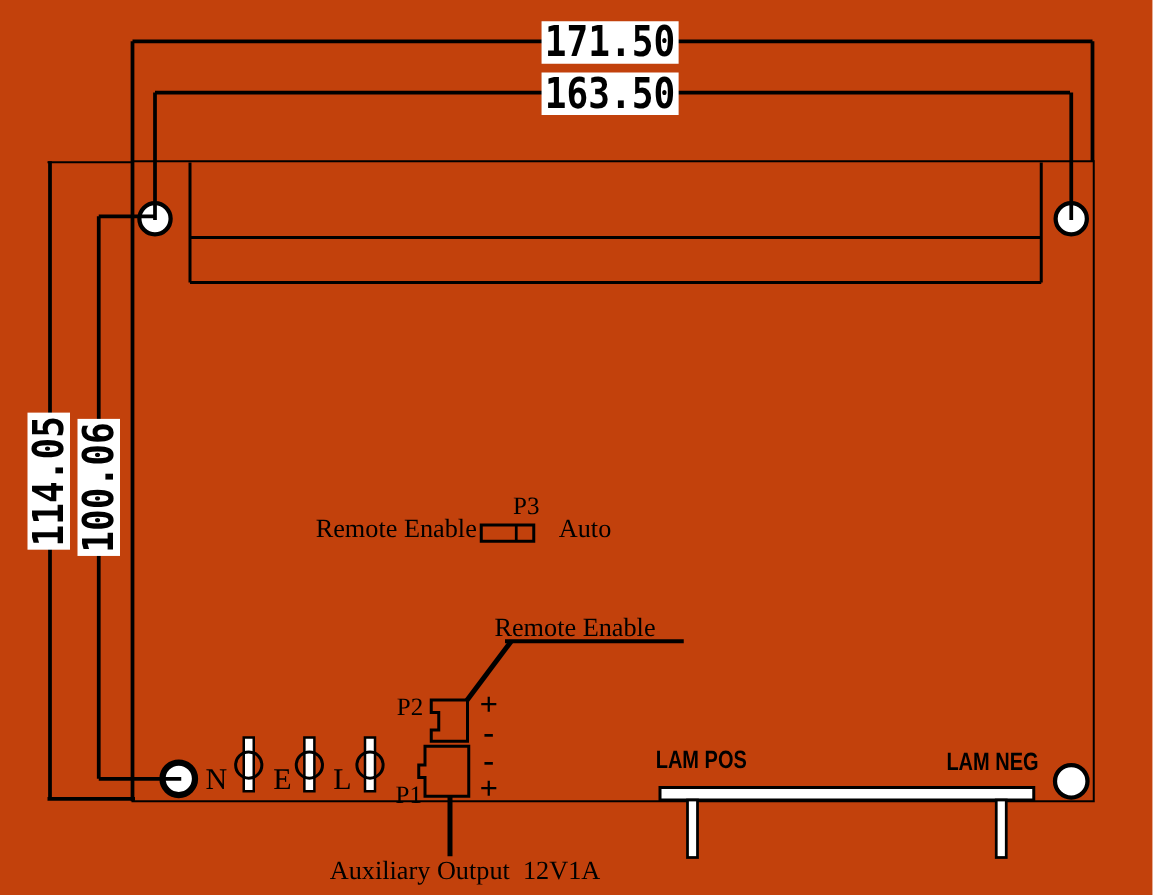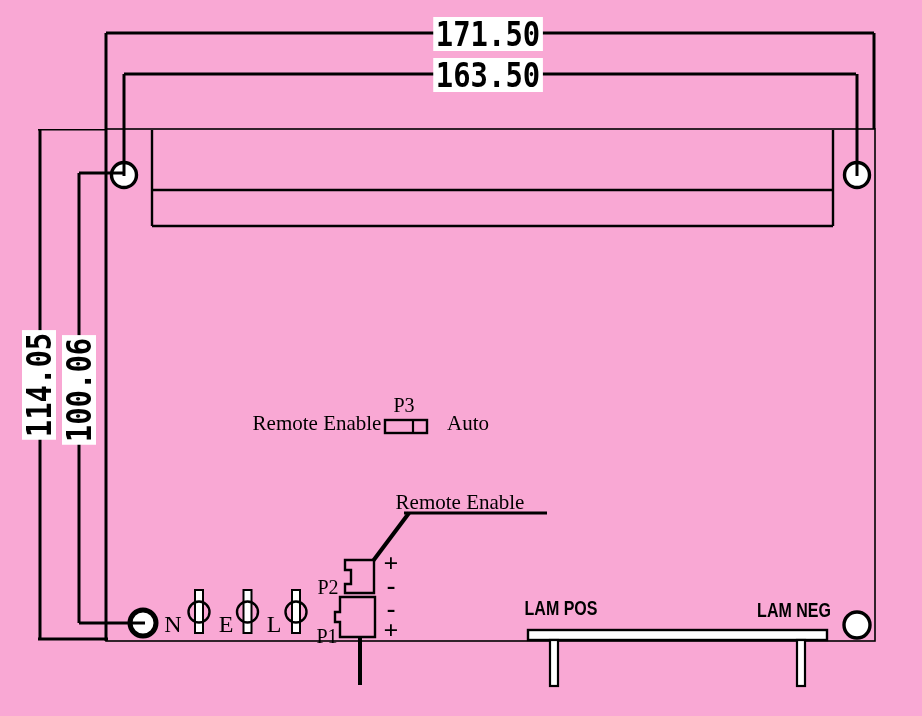--- a/index.html
+++ b/index.html
@@ -1,17 +1,17 @@
 <!DOCTYPE html>
 <html><head>
 <meta charset="utf-8">
 <style>
   html,body{margin:0;padding:0;background:#ffffff;}
   #stage{
-    position:relative;width:922px;height:716px;background:#f9a8d4;
+    position:relative;width:922px;height:716px;background:#c2410c;
     font-family:"Liberation Serif",serif;color:#000;overflow:hidden;
   }
   #draw{position:absolute;left:0;top:0;}
   .lbl{position:absolute;white-space:pre;transform:translate(-50%,-50%);line-height:1;}
   .dim{
     font-family:"DejaVu Sans Mono",monospace;font-weight:bold;font-size:34px;
     background:#ffffff;padding:0 3px;transform:translate(-50%,-50%) scaleX(0.85);
   }
   .dim.vert{transform:translate(-50%,-50%) rotate(-90deg) scaleX(0.85);}
   .serif20{font-family:"Liberation Serif",serif;font-size:20px;}
@@ -87,35 +87,36 @@
     <rect x="550" y="640" width="8" height="46" fill="#fff" stroke="#000" stroke-width="2.2"></rect>
     <rect x="797" y="640" width="8" height="46" fill="#fff" stroke="#000" stroke-width="2.2"></rect>
   </svg>
 
   <div class="lbl dim" style="left:488px;top:34px;">171.50</div>
   <div class="lbl dim" style="left:488px;top:75px;">163.50</div>
   <div class="lbl dim vert" style="left:39px;top:385px;">114.05</div>
   <div class="lbl dim vert" style="left:79px;top:390px;">100.06</div>
 
 
-  <div class="lbl serif20" style="left:404px;top:405px;">P3</div>
+  <div class="lbl serif20" style="left:421px;top:405px;">P3</div>
   <div class="lbl serif21" style="left:317px;top:423px;">Remote Enable</div>
   <div class="lbl serif21" style="left:468px;top:423px;">Auto</div>
 
   <div class="lbl serif21" style="left:460px;top:502px;">Remote Enable</div>
 
-  <div class="lbl serif20" style="left:328px;top:587px;">P2</div>
+  <div class="lbl serif20" style="left:328px;top:566px;">P2</div>
   <div class="lbl sign" style="left:391px;top:564px;">+</div>
   <div class="lbl sign" style="left:391px;top:586px;">-</div>
 
   <div class="lbl serif20" style="left:327px;top:624px;margin-top:12px;">P1</div>
   <div class="lbl sign" style="left:391px;top:609px;">-</div>
   <div class="lbl sign" style="left:391px;top:631px;">+</div>
 
   <div class="lbl serif24" style="left:173px;top:624px;">N</div>
   <div class="lbl serif24" style="left:226px;top:624px;">E</div>
   <div class="lbl serif24" style="left:274px;top:624px;">L</div>
 
   <div class="lbl lam" style="left:561px;top:608px;">LAM POS</div>
   <div class="lbl lam" style="left:794px;top:610px;">LAM NEG</div>
 
+  <div class="lbl serif21" style="left:372px;top:697px;">Auxiliary Output&nbsp; 12V1A</div>
 
 </div>
 
 </body></html>

